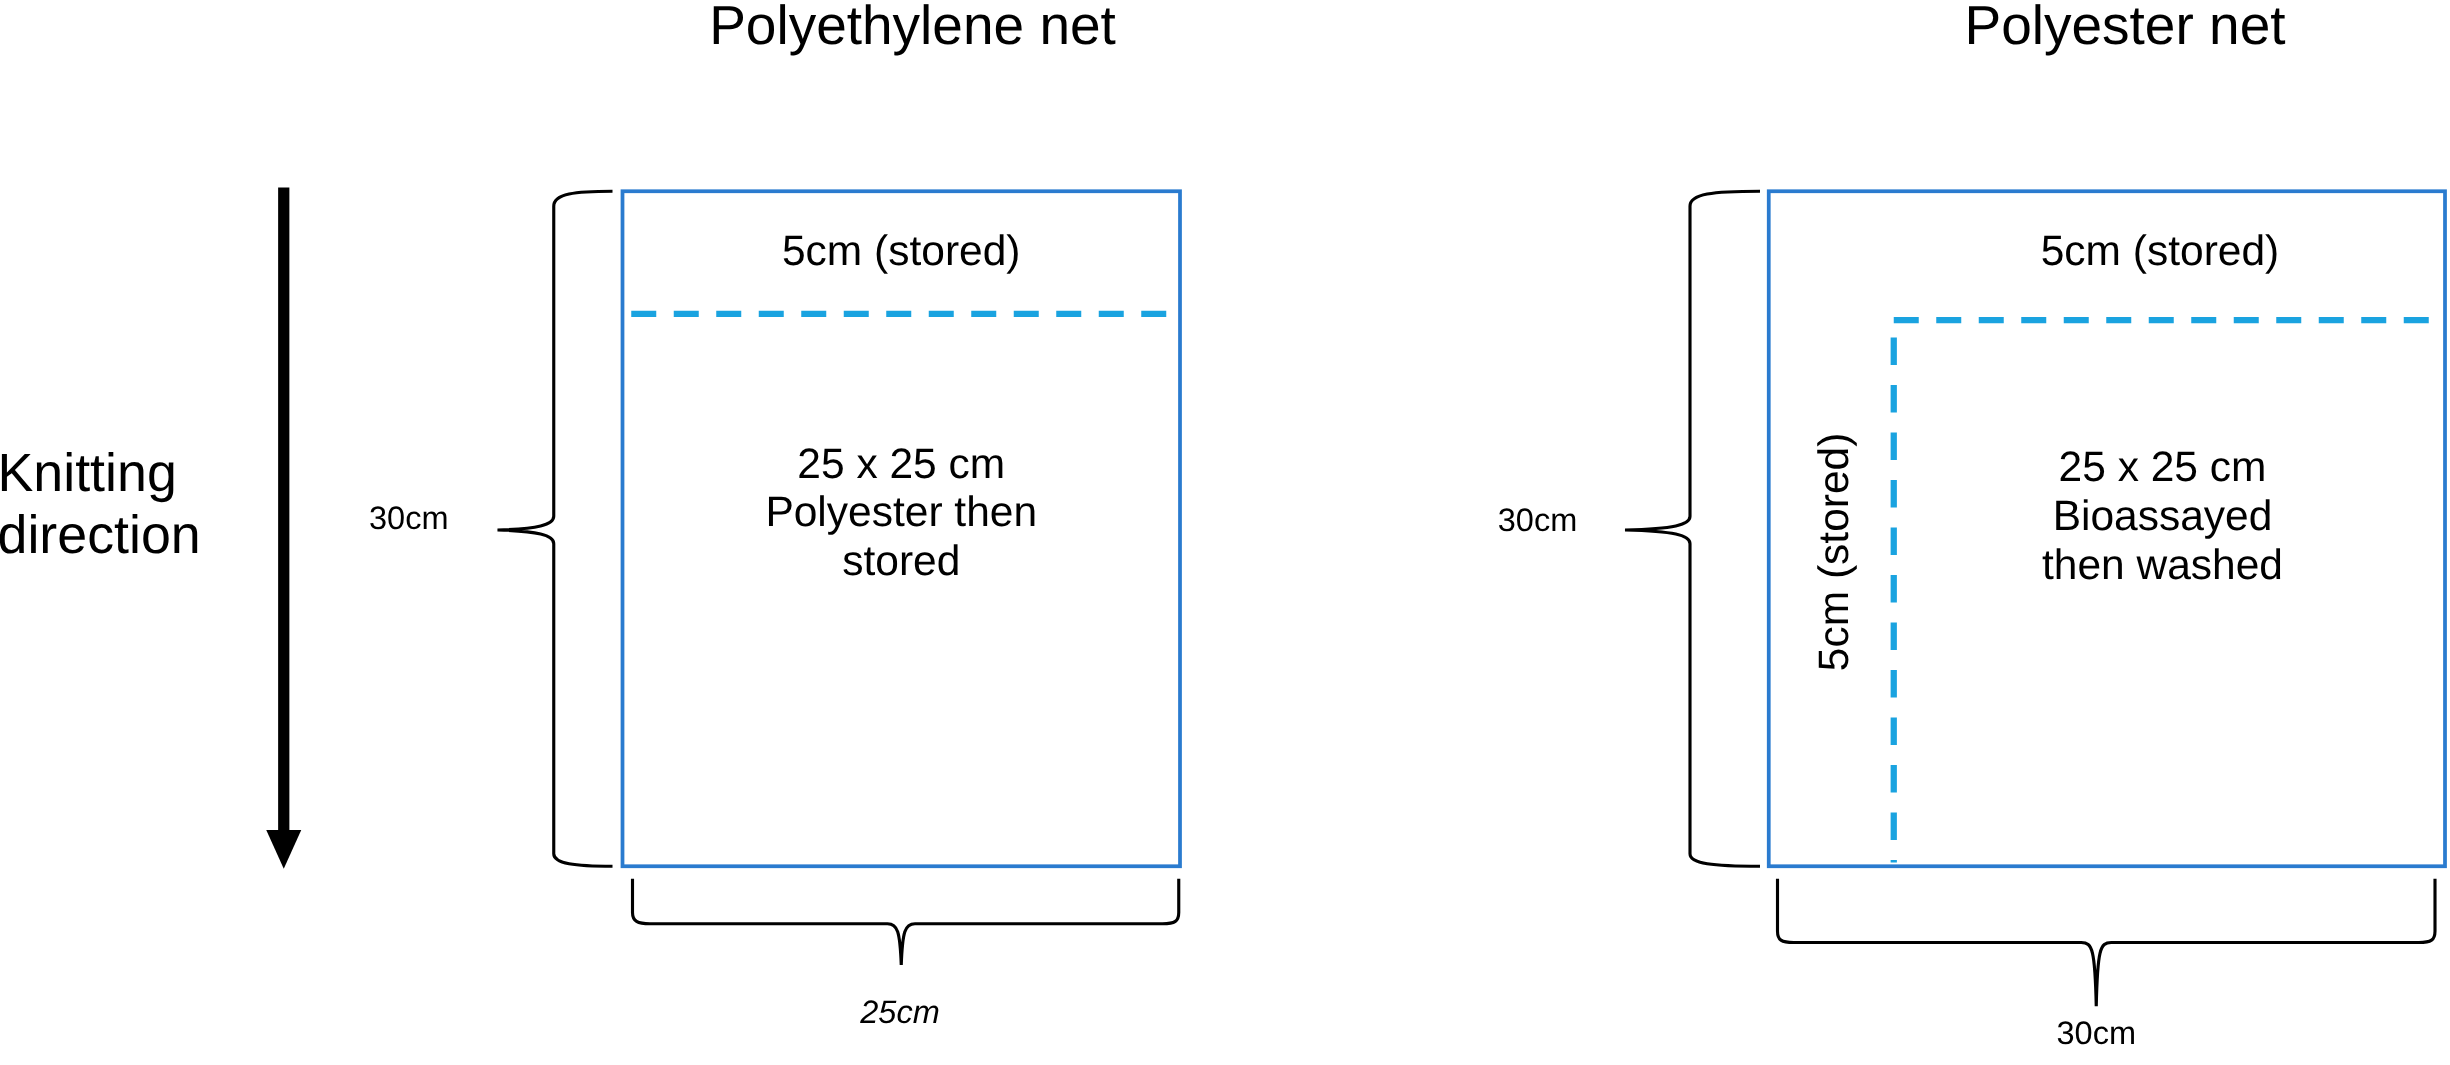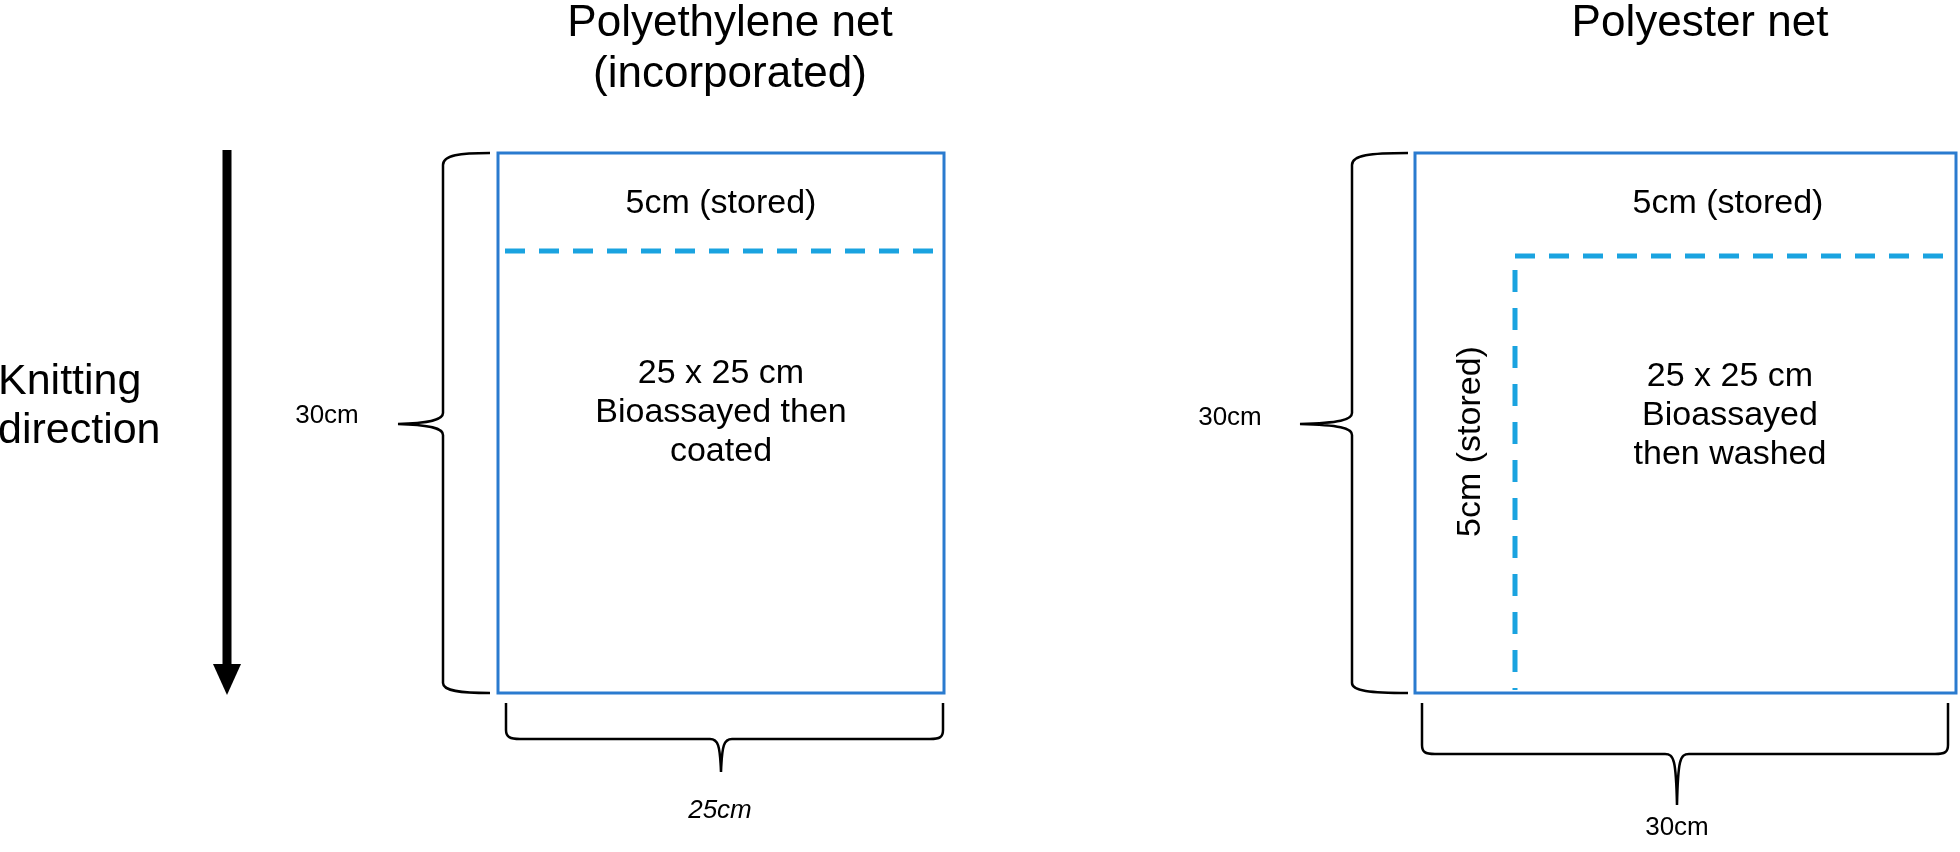--- a/index.html
+++ b/index.html
@@ -46,28 +46,27 @@
     </g>
   </svg>
 
   <div class="lbl side" style="left:-2px; top:355px; width:210px;">
     <div style="text-align:left;">Knitting</div>
     <div style="text-align:left;">direction</div>
   </div>
 
   <div class="lbl title" style="left:500px; top:-4px; width:460px;">
     <div>Polyethylene net</div>
-    <div>(incorporated)</div>
   </div>
   <div class="lbl dim" style="left:272px; top:400px; width:110px;">30cm</div>
   <div class="lbl inner" style="left:498px; top:182px; width:446px;">5cm (stored)</div>
   <div class="lbl inner" style="left:498px; top:352px; width:446px;">
     <div>25 x 25 cm</div>
-    <div>Bioassayed then</div>
-    <div>coated</div>
+    <div>Polyester then</div>
+    <div>stored</div>
   </div>
   <div class="lbl dim" style="left:660px; top:795px; width:120px;font-style:italic;">25cm</div>
 
   <div class="lbl title" style="left:1470px; top:-4px; width:460px;">
     <div>Polyester net</div>
   </div>
   <div class="lbl dim" style="left:1175px; top:402px; width:110px;">30cm</div>
   <div class="lbl inner" style="left:1500px; top:182px; width:456px;">5cm (stored)</div>
   <div class="vert" style="left:1368px; top:422px; width:200px; text-align:center;">5cm (stored)</div>
   <div class="lbl inner" style="left:1560px; top:355px; width:340px;">

